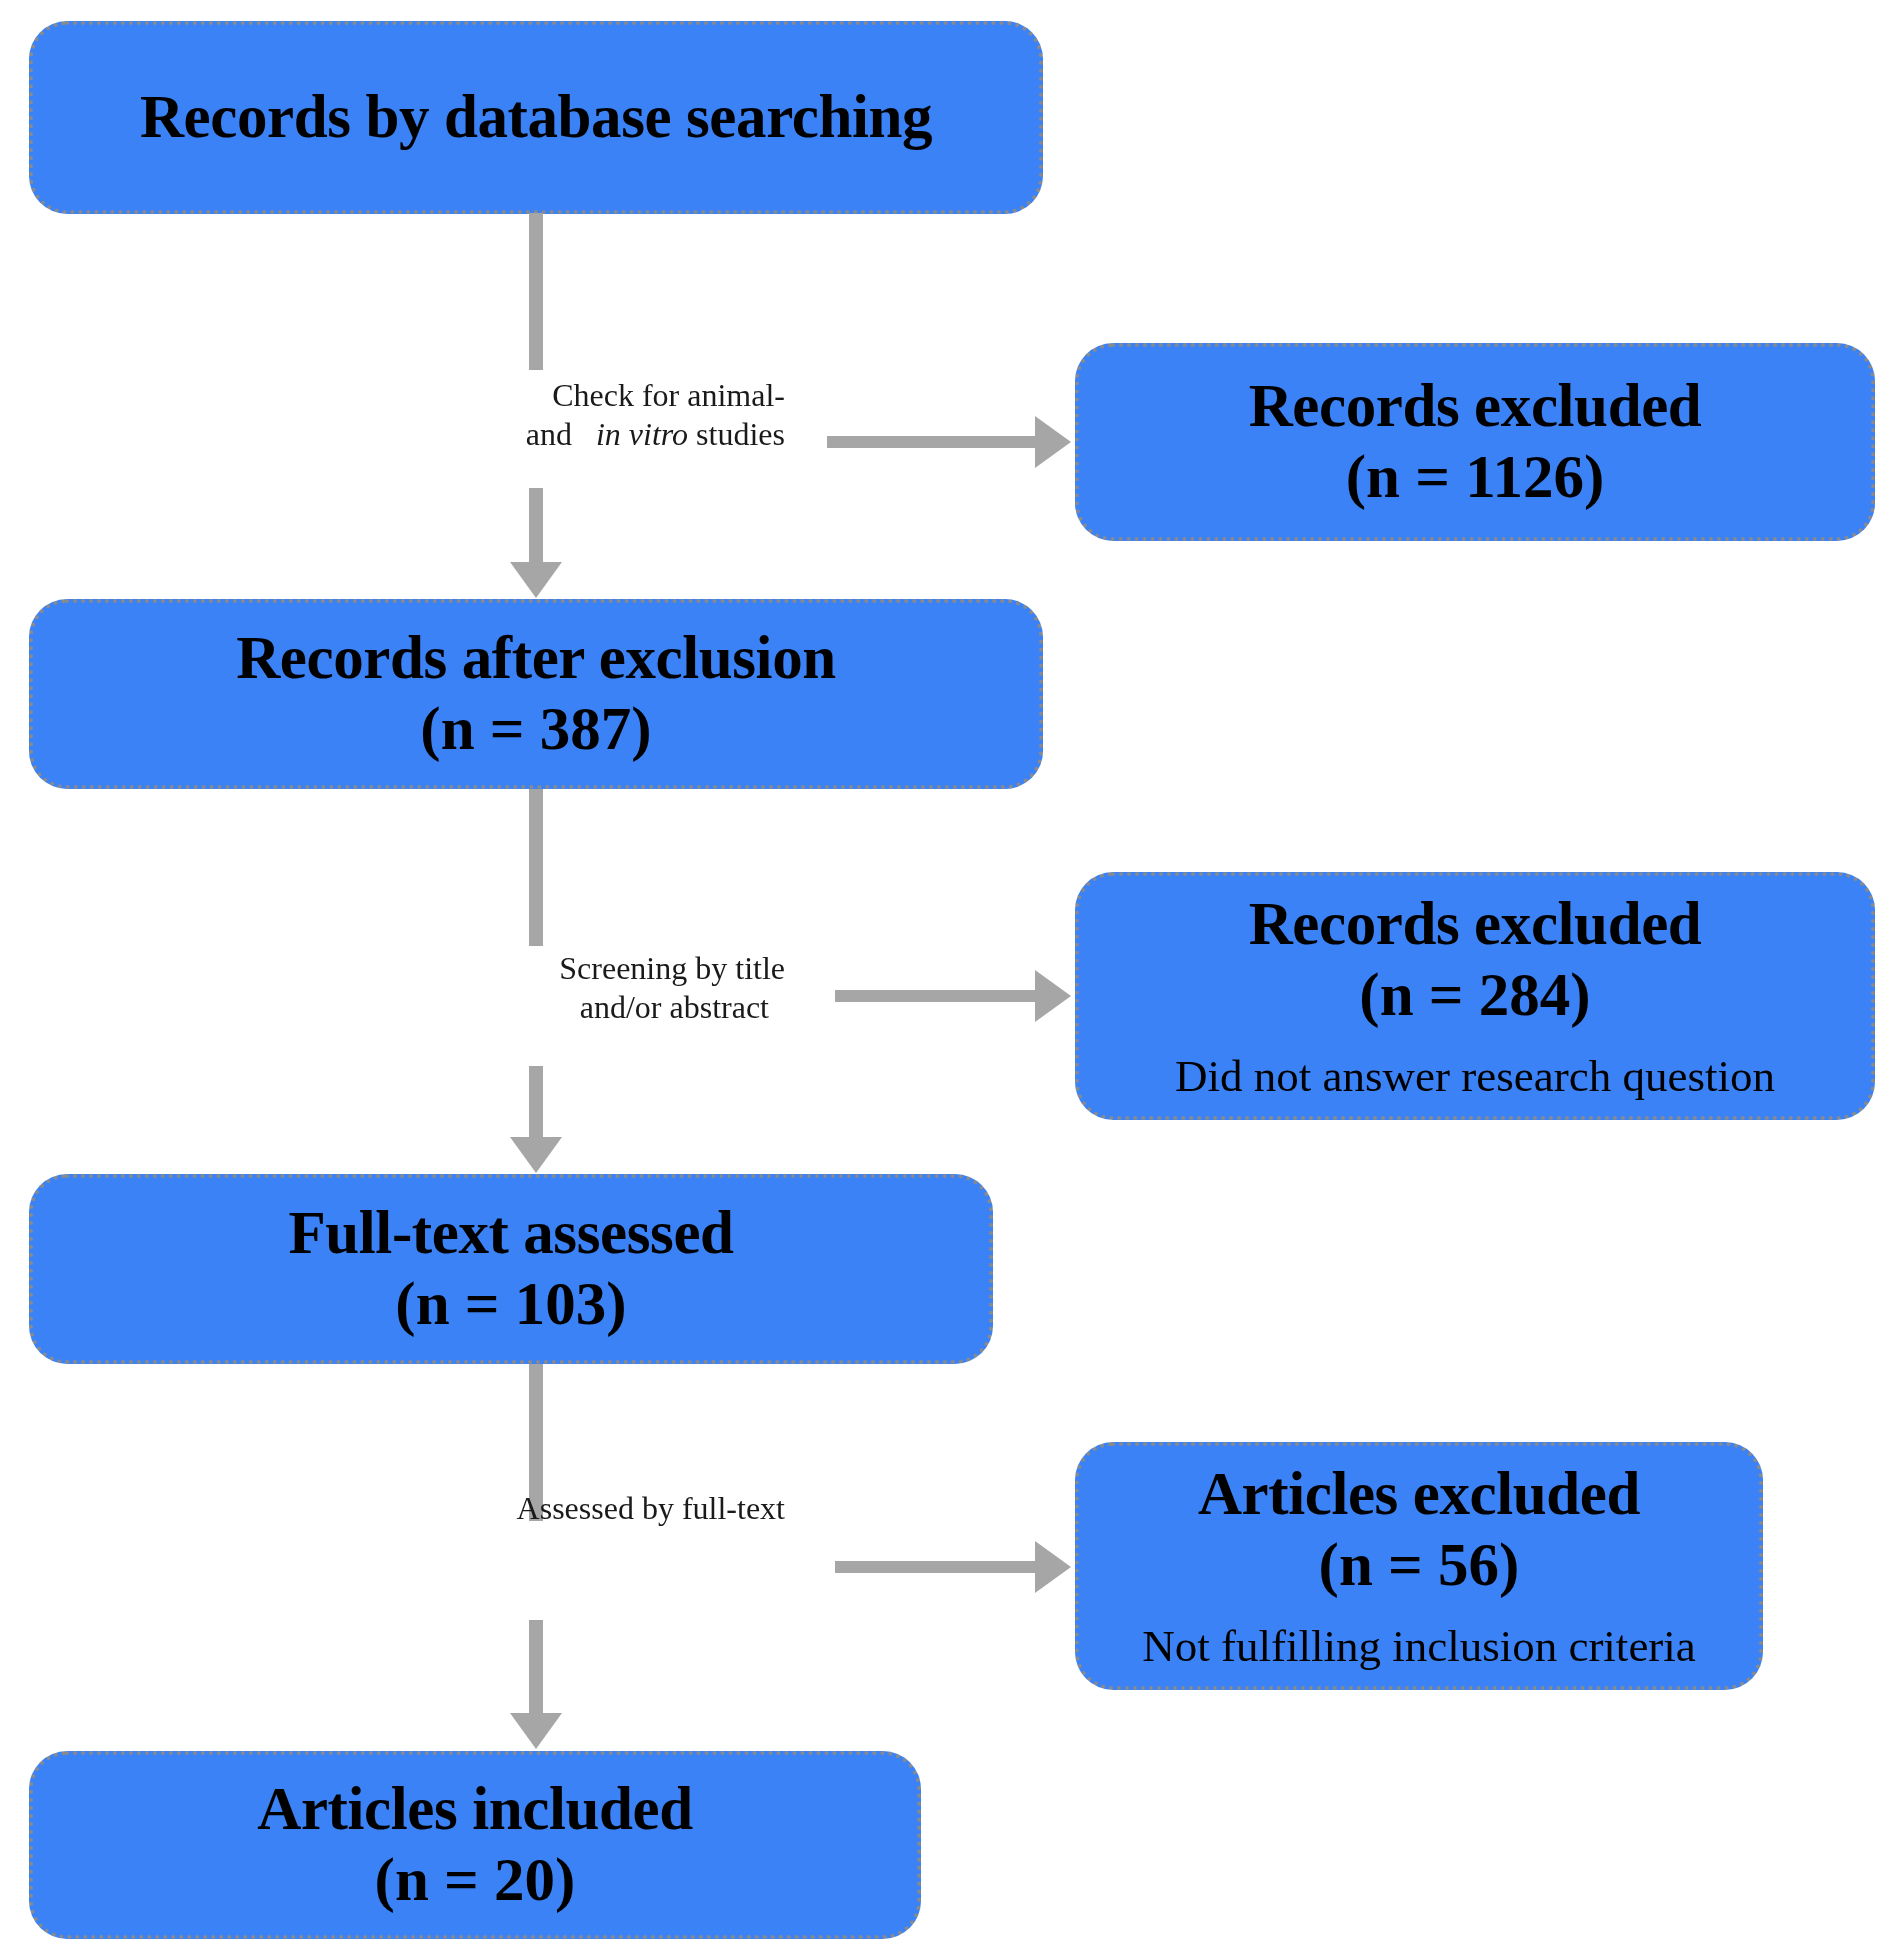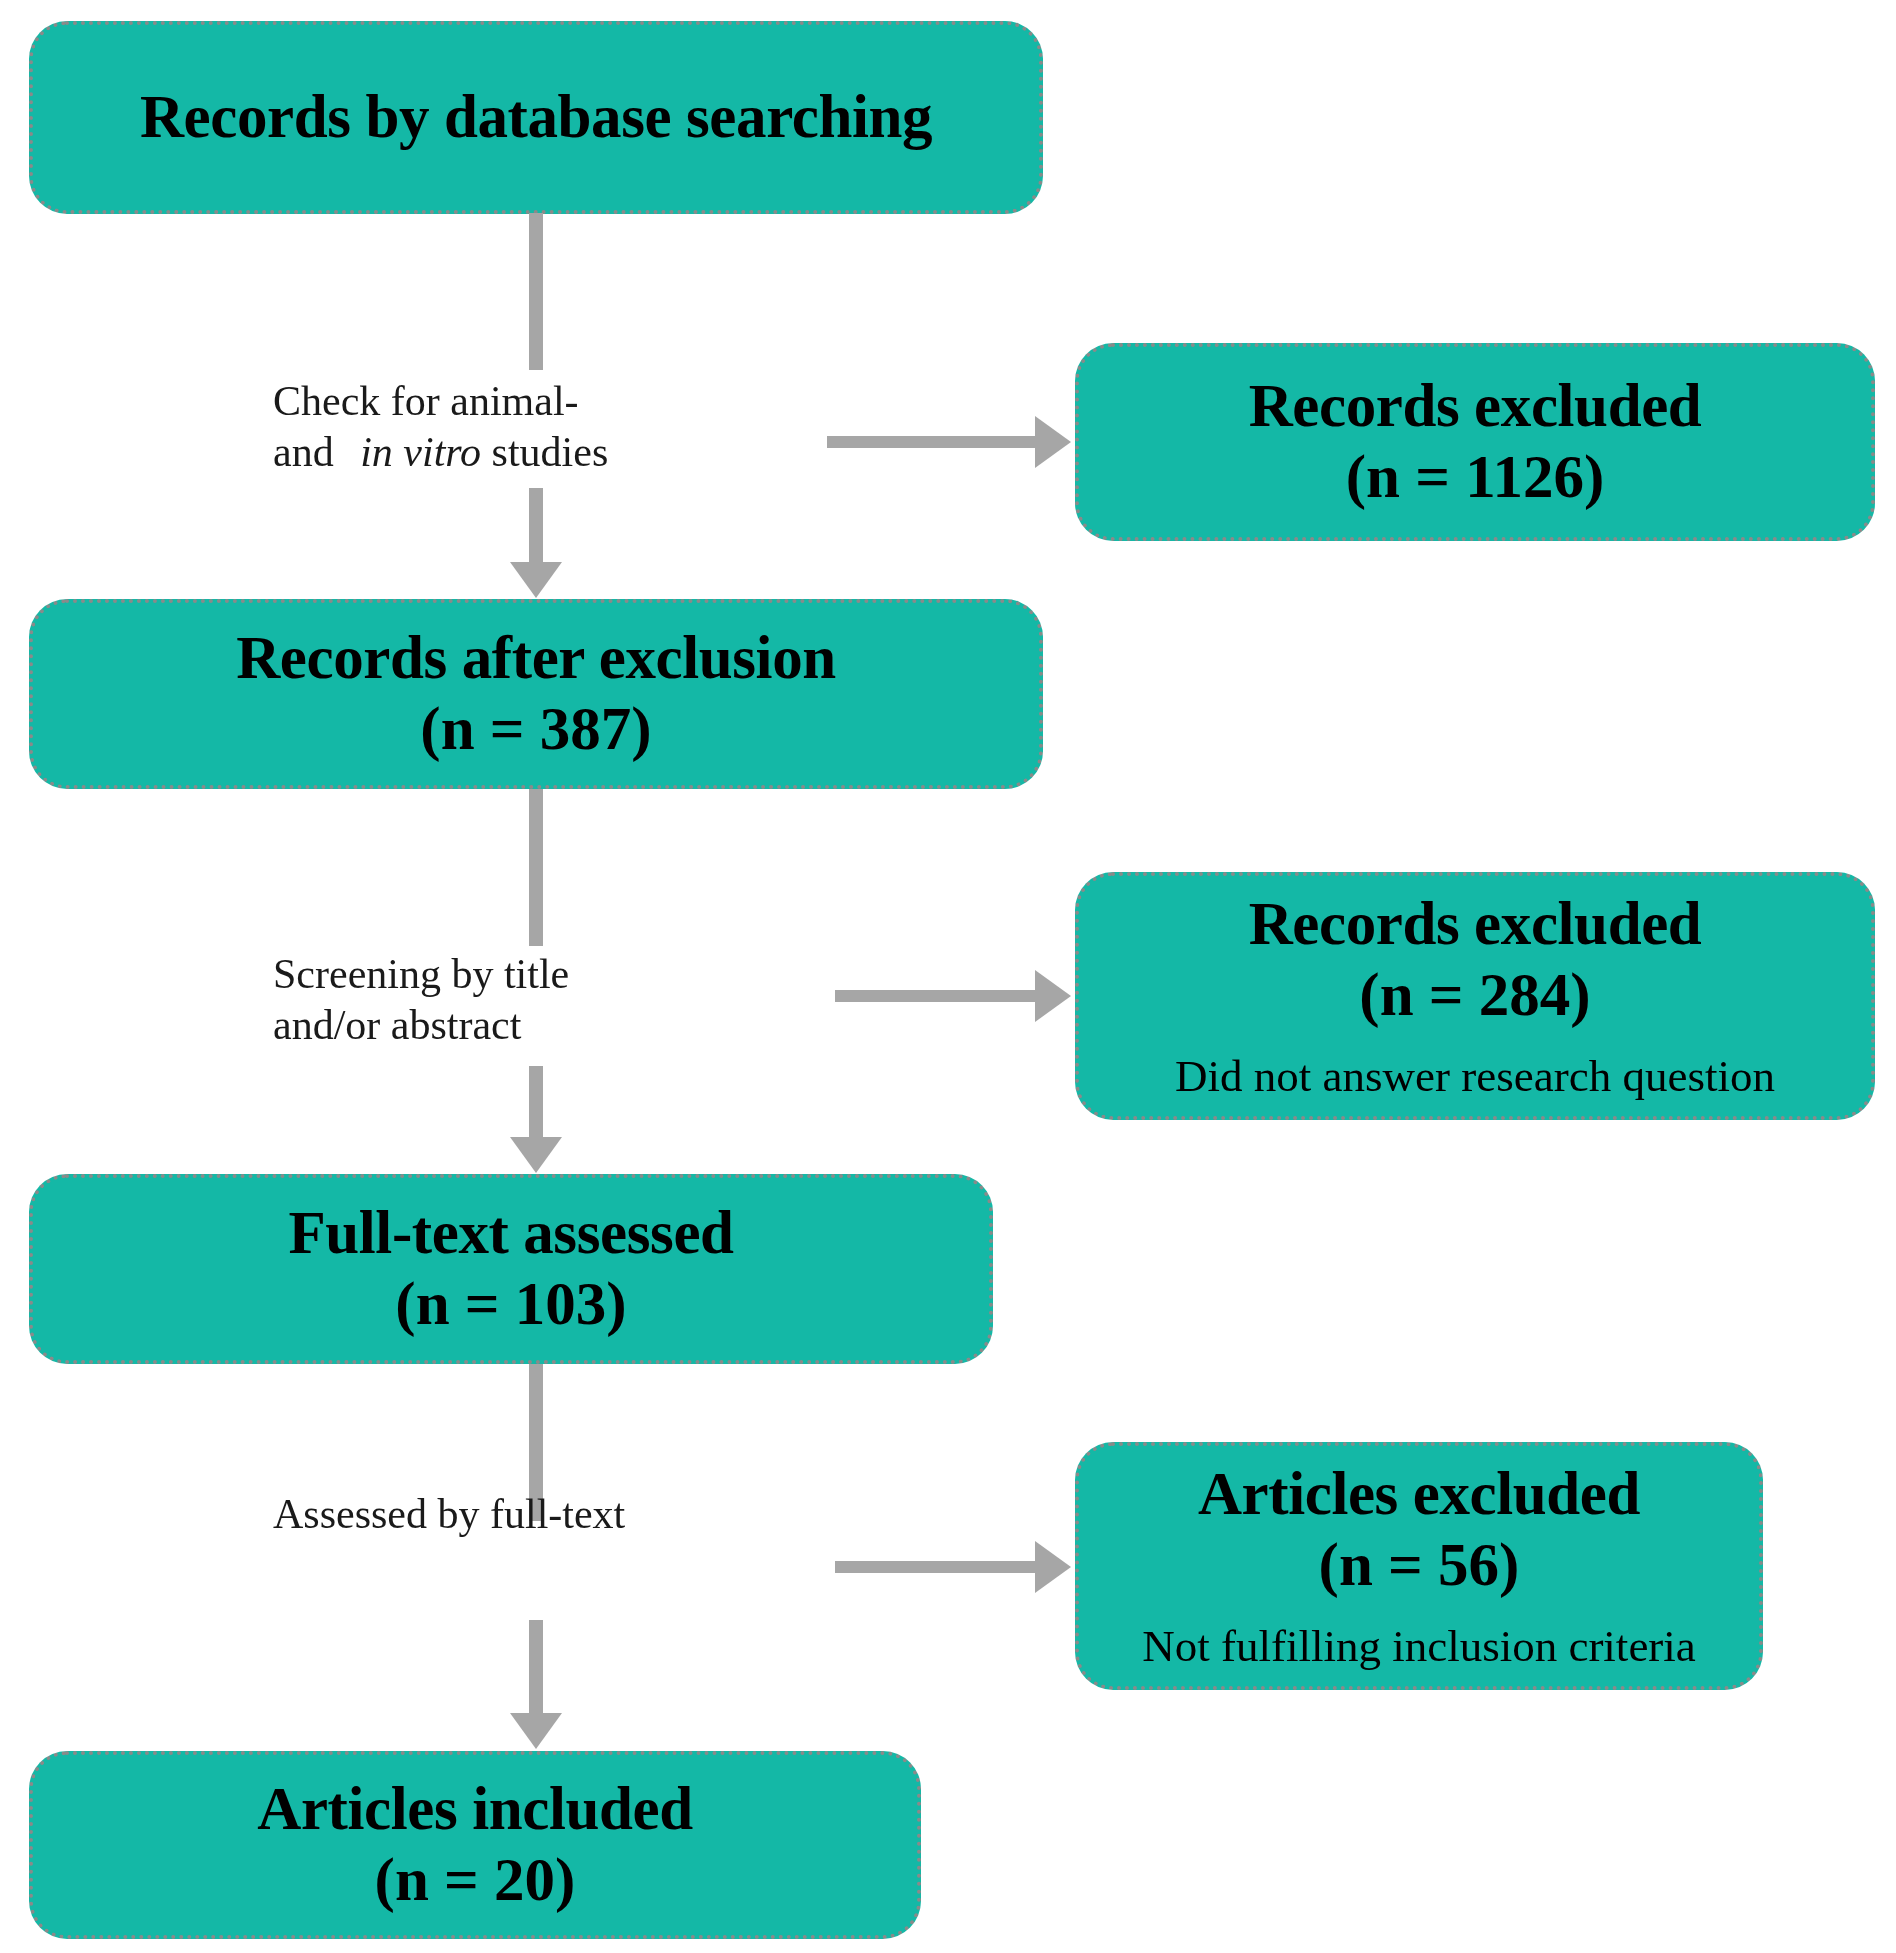--- a/index.html
+++ b/index.html
@@ -13,21 +13,21 @@
   #canvas {
     position: relative;
     width: 1896px;
     height: 1953px;
     background: #ffffff;
     overflow: hidden;
   }
   .node {
     position: absolute;
     box-sizing: border-box;
-    background: #14b8a6;
+    background: #3b82f6;
     border: 4.1px dotted #8a8a8a;
     border-radius: 38px;
     display: flex;
     flex-direction: column;
     align-items: center;
     justify-content: center;
     text-align: center;
     color: #000000;
   }
   .node .line-main {
@@ -46,22 +46,22 @@
   .node .line-sub {
     font-weight: normal;
     font-size: 45px;
     line-height: 1.2;
     margin-top: 18px;
     white-space: nowrap;
   }
 
   .edge-label {
     position: absolute;
-    text-align: left;
-    font-size: 42px;
+    text-align: right;
+    font-size: 32px;
     line-height: 1.22;
     color: #1a1a1a;
     font-weight: normal;
     white-space: nowrap;
   }
   .edge-label .ital { font-style: italic; margin-left: 16px; }
 
   
   .vstem {
     position: absolute;

